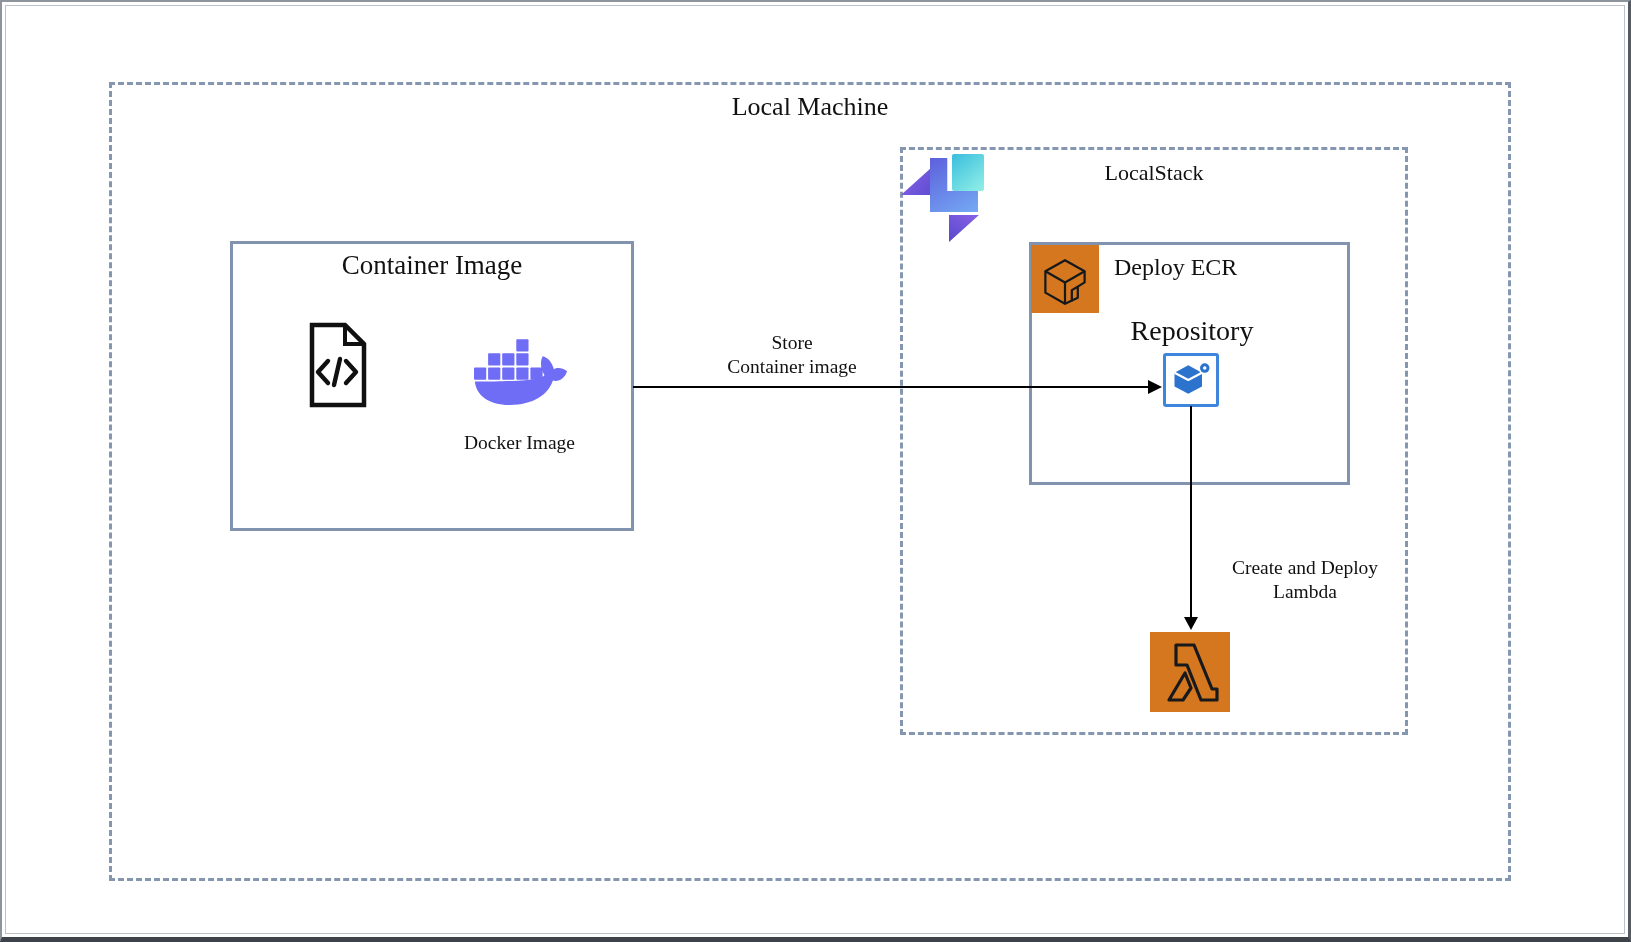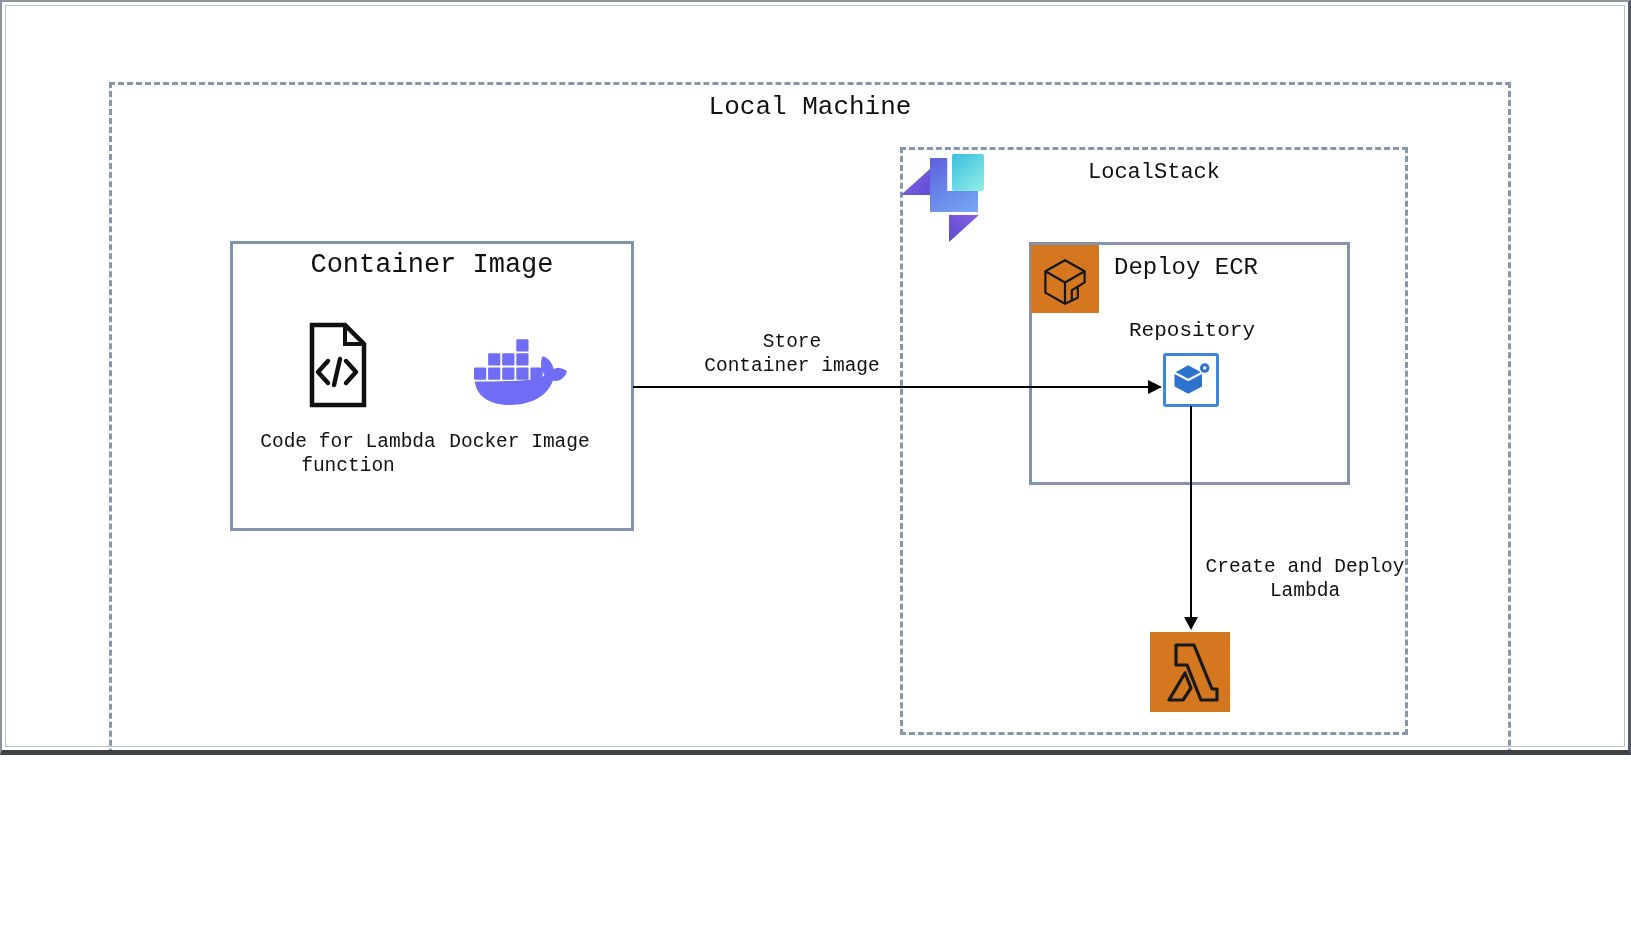--- a/index.html
+++ b/index.html
@@ -1,20 +1,20 @@
 <!DOCTYPE html>
 <html><head>
 <meta charset="utf-8">
 <style>
   html,body{margin:0;padding:0;background:#fff;}
   #canvas{
     position:relative;
-    width:1631px;height:755px;
+    width:1631px;height:942px;
     background:#ffffff;
-    font-family:Liberation Mono, monospace;
+    font-family:Liberation Serif, serif;
     color:#111;
     overflow:hidden;
     box-sizing:border-box;
     border-top:2px solid #8d949c;
     border-left:2px solid #8d949c;
     border-right:3px solid #565b63;
     border-bottom:5px solid #3e4249;
   }
   .inner-frame{
     position:absolute;left:3px;top:3px;right:3px;bottom:3px;
@@ -117,21 +117,20 @@
 
   <div class="abs" style="left:303px;top:318px;width:66px;height:90px;">
     <svg width="66" height="90" viewBox="0 0 66 90">
       <path d="M7 5 L40 5 L59 24 L59 85 L7 85 Z" fill="none" stroke="#101010" stroke-width="4.5" stroke-linejoin="miter"></path>
       <path d="M40 5 L40 24 L59 24" fill="none" stroke="#101010" stroke-width="4"></path>
       <path d="M23 41 L13 52 L23 63" fill="none" stroke="#101010" stroke-width="4.4" stroke-linecap="round" stroke-linejoin="round"></path>
       <path d="M41 41 L51 52 L41 63" fill="none" stroke="#101010" stroke-width="4.4" stroke-linecap="round" stroke-linejoin="round"></path>
       <path d="M35 39 L29 65" fill="none" stroke="#101010" stroke-width="4.4" stroke-linecap="round"></path>
     </svg>
   </div>
-  <div class="lbl" style="left:247px;top:429px;width:198px;">Code for Lambda function</div>
 
   <div class="abs" style="left:472px;top:336px;width:94px;height:74px;">
     <svg width="94" height="72" viewBox="0 0 100 74">
       <g fill="#6F6CF5">
         <rect x="45" y="0" width="13" height="13" rx="1"></rect>
         <rect x="15" y="15" width="13" height="13" rx="1"></rect>
         <rect x="30" y="15" width="13" height="13" rx="1"></rect>
         <rect x="45" y="15" width="13" height="13" rx="1"></rect>
         <rect x="0" y="30" width="13" height="13" rx="1"></rect>
         <rect x="15" y="30" width="13" height="13" rx="1"></rect>
@@ -151,21 +150,21 @@
       <g fill="none" stroke="#15181c" stroke-width="2.6" stroke-linejoin="round">
         <path d="M34 12 L57 25 L34 38 L11 25 Z"></path>
         <path d="M11 25 L11 50 L34 63 L34 38"></path>
         <path d="M57 25 L57 38 L49 43 L49 56 L34 63"></path>
         <path d="M49 43 L42 47 L42 60"></path>
       </g>
     </svg>
   </div>
   <div class="abs" style="left:1112px;top:252px;font-size:24px;">Deploy ECR</div>
 
-  <div class="lbl" style="left:1105px;top:317px;width:170px;font-size:21px;">Repository</div>
+  <div class="lbl" style="left:1105px;top:317px;width:170px;font-size:28px;">Repository</div>
   <div class="repo-box" style="left:1161px;top:351px;">
     <svg width="46" height="44" viewBox="0 0 50 48">
       <path d="M22 8 L37 16 L37 31 L22 39 L7 31 L7 16 Z" fill="#2C73CE"></path>
       <path d="M7 16 L22 24 L37 16" fill="none" stroke="#ffffff" stroke-width="2.4" stroke-linejoin="round"></path>
       <circle cx="40" cy="11" r="7" fill="#ffffff"></circle>
       <circle cx="40" cy="11" r="5.2" fill="#2C73CE"></circle>
       <circle cx="40" cy="11" r="1.9" fill="#ffffff"></circle>
     </svg>
   </div>
 

